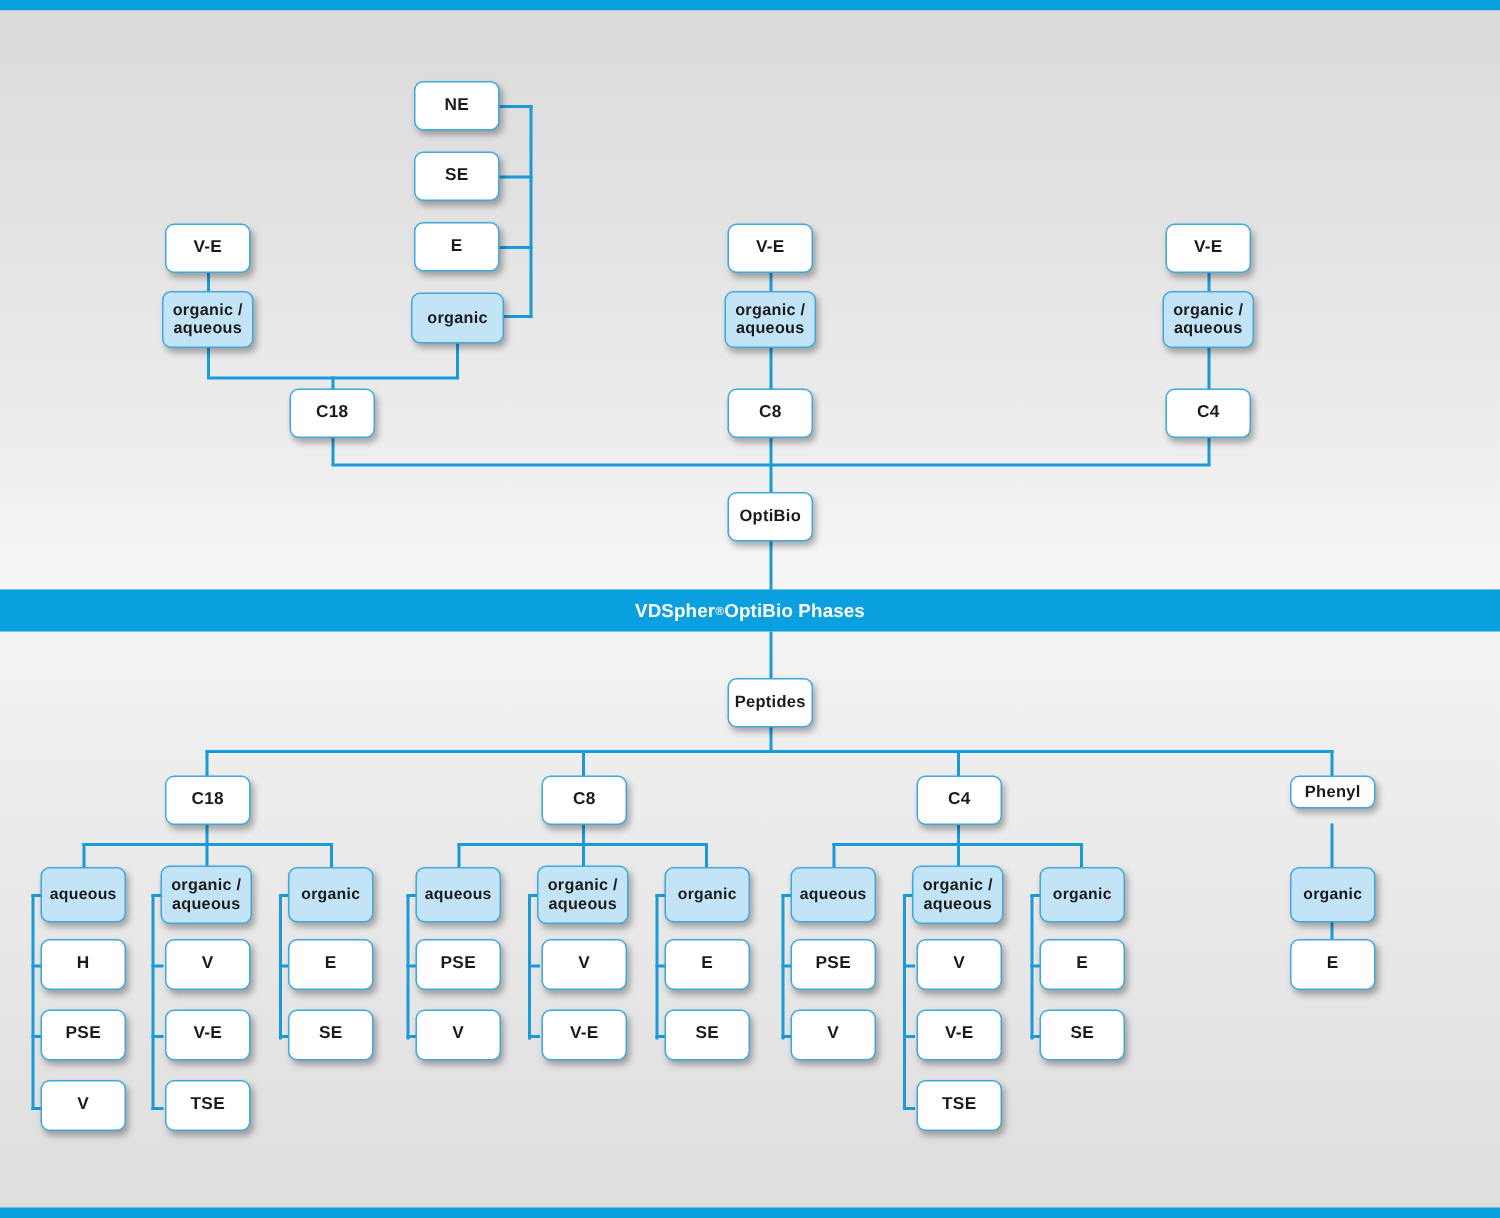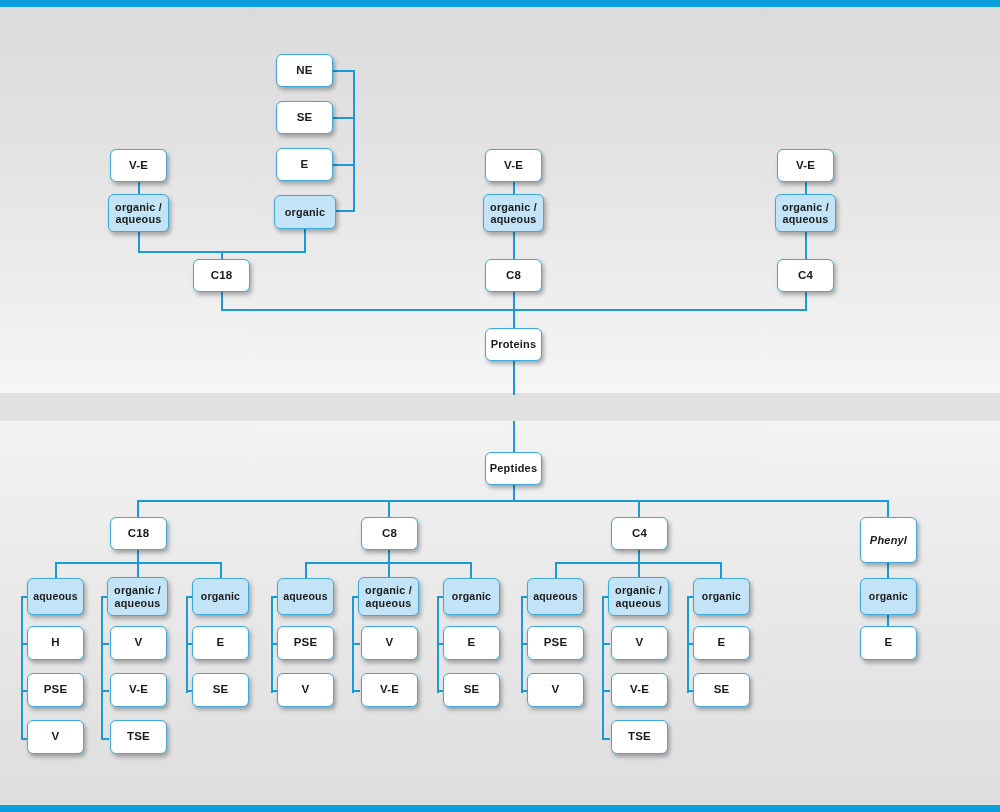--- a/index.html
+++ b/index.html
@@ -156,23 +156,28 @@
   </div>
   <div class="box fill two-line" style="left:775px; top:194px; width:61px; height:38px; flex-direction:column;">
     <span>organic /</span>
     <span>aqueous</span>
   </div>
   <div class="box" style="left:777px; top:259px; width:57px; height:33px;">
     <span>C4</span>
   </div>
 
   <div class="box" style="left:485px; top:328px; width:57px; height:33px; font-size:11px;">
-    <span>Proteins</span>
-  </div>
-
+    <span>OptiBio</span>
+  </div>
+
+  <div class="banner">
+    <span>VDSpher</span>
+      <sup>®</sup>
+      <span> OptiBio Phases</span>
+  </div>
 
   <div class="ln lnv" style="left:513px; top:421px; height:31px;"></div>
   <div class="box" style="left:485px; top:452px; width:57px; height:33px; font-size:11px;">
     <span>Peptides</span>
   </div>
   <div class="ln lnv" style="left:513px; top:484px; height:17px;"></div>
   <div class="ln lnh" style="left:137px; top:500px; width:752px;"></div>
   <div class="ln lnv" style="left:137px; top:500px; height:18px;"></div>
   <div class="ln lnv" style="left:388px; top:500px; height:18px;"></div>
   <div class="ln lnv" style="left:638px; top:500px; height:18px;"></div>
@@ -342,21 +347,21 @@
   <div class="ln lnh" style="left:687px; top:596px; width:8px;"></div>
   <div class="ln lnh" style="left:687px; top:643px; width:8px;"></div>
   <div class="ln lnh" style="left:687px; top:690px; width:8px;"></div>
   <div class="box" style="left:693px; top:626px; width:57px; height:34px;">
     <span>E</span>
   </div>
   <div class="box" style="left:693px; top:673px; width:57px; height:34px;">
     <span>SE</span>
   </div>
 
-  <div class="box" style="left:860px; top:517px; width:57px; height:46px; font-size:11px;font-style:italic;">
+  <div class="box" style="left:860px; top:517px; width:57px; height:22px; font-size:11px;">
     <span>Phenyl</span>
   </div>
   <div class="ln lnv" style="left:887px; top:549px; height:30px;"></div>
   <div class="box fill" style="left:860px; top:578px; width:57px; height:37px; font-size:10.5px;">
     <span>organic</span>
   </div>
   <div class="ln lnv" style="left:887px; top:614px; height:13px;"></div>
   <div class="box" style="left:860px; top:626px; width:57px; height:34px;">
     <span>E</span>
   </div>

